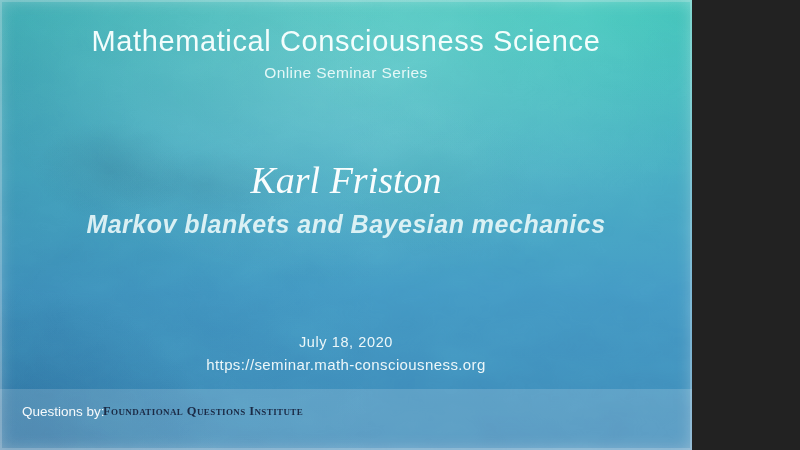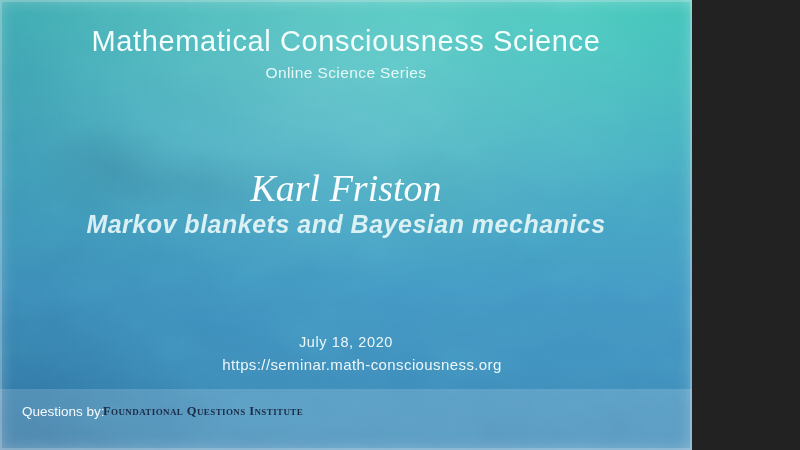--- a/index.html
+++ b/index.html
@@ -58,21 +58,20 @@
     font-weight: 300;
     letter-spacing: 0.4px;
     color: rgba(240,252,251,0.92);
   }
   .speaker {
     top: 158px;
     font-family: "Liberation Serif", serif;
     font-style: italic;
     font-size: 38px;
     color: rgba(255,255,255,0.97);
-    margin-top: 8px;
   }
   .talk-title {
     top: 210px;
     font-style: italic;
     font-weight: 700;
     font-size: 25px;
     letter-spacing: 0.5px;
     color: rgba(238,250,250,0.88);
   }
   .date {
@@ -81,21 +80,20 @@
     font-weight: 300;
     letter-spacing: 0.6px;
     color: rgba(245,252,252,0.95);
   }
   .url {
     top: 356px;
     font-size: 15px;
     font-weight: 300;
     letter-spacing: 0.4px;
     color: rgba(245,252,252,0.95);
-    padding-left: 16px;
   }
   .footer-band {
     position: absolute;
     left: 0;
     top: 389px;
     width: 100%;
     height: 61px;
     background: rgba(255,255,255,0.16);
   }
   .supported-by {
@@ -141,21 +139,21 @@
       <filter id="grainF" x="0" y="0" width="100%" height="100%">
         <feTurbulence type="fractalNoise" baseFrequency="0.011 0.018" numOctaves="4" seed="11"></feTurbulence>
         <feColorMatrix type="saturate" values="0"></feColorMatrix>
       </filter>
     </defs>
     <rect width="800" height="450" filter="url(#grainF)"></rect>
   </svg>
 
   <div class="text-block series-title">Mathematical Consciousness Science</div>
 
-  <div class="text-block series-subtitle">Online Science Series</div>
+  <div class="text-block series-subtitle">Online Seminar Series</div>
 
   <div class="text-block speaker">Karl Friston</div>
 
   <div class="text-block talk-title">Markov blankets and Bayesian mechanics</div>
 
   <div class="text-block date">July 18, 2020</div>
 
   <div class="text-block url">https://seminar.math-consciousness.org</div>
 
   <div class="footer-band">

